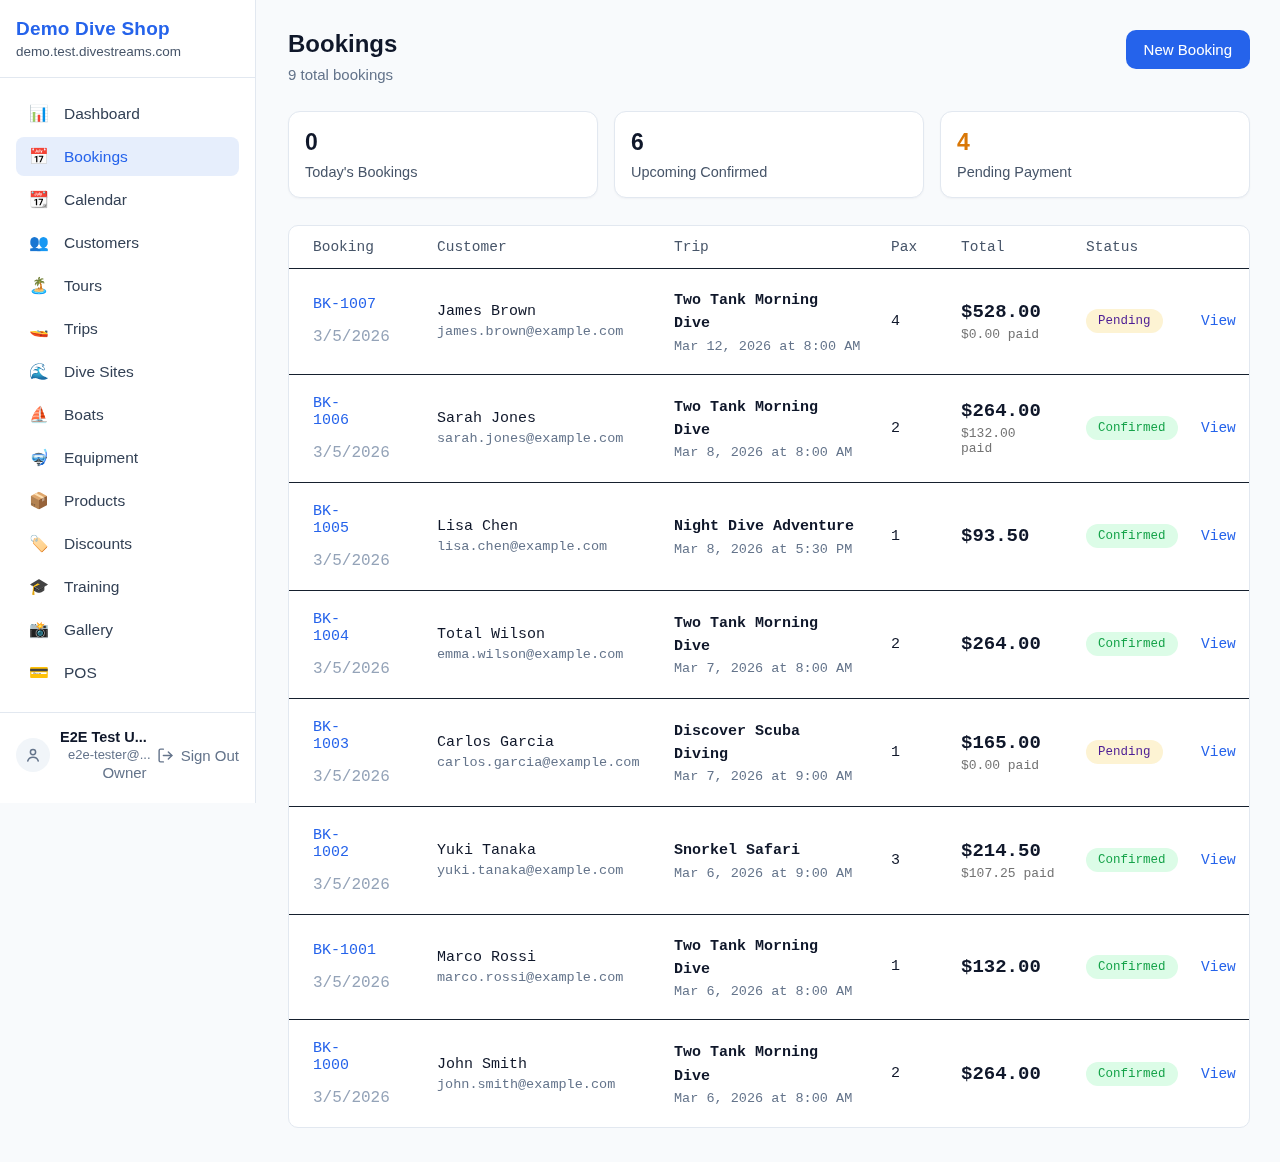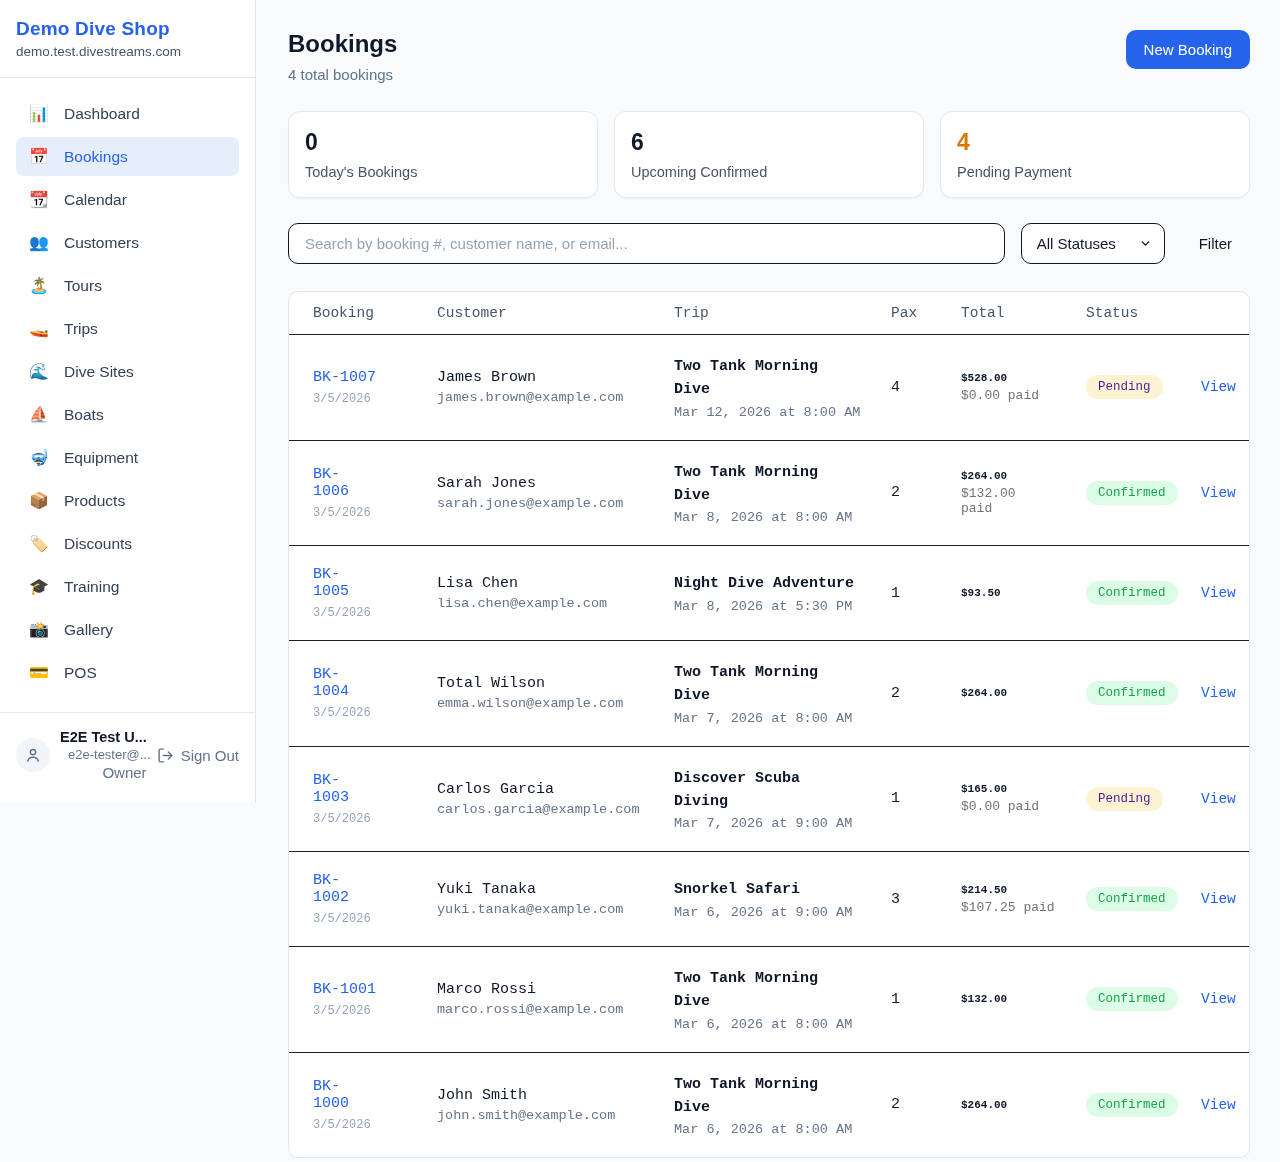--- a/index.html
+++ b/index.html
@@ -86,27 +86,27 @@
     text-align:left; font-size:14.5px; font-weight:500; color:#475569;
     padding:13px 12px; border-bottom:1px solid #16202e;
   }
   th:first-child, td:first-child { padding-left:24px; }
   col.c-booking { width:136px; } col.c-customer { width:237px; }
   col.c-trip { width:217px; } col.c-pax { width:70px; }
   col.c-total { width:125px; } col.c-status { width:115px; } col.c-view { width:60px; }
   td { padding:20px 12px; vertical-align:middle; }
   tbody tr + tr td { border-top:1px solid #16202e; }
   .bk-id { color:#2563eb; font-size:15px; font-weight:500; white-space:pre-line; cursor:pointer; }
-  .bk-date { font-size:12px; color:#94a3b8; margin-top:6px; }
+  .bk-date { font-size:16px; color:#94a3b8; margin-top:15px; }
   .cust-name { font-size:15px; color:#0f172a; }
   .cust-email { font-size:13.5px; color:#64748b; margin-top:4px; }
   .trip-name { font-size:15px; font-weight:700; color:#0f172a; white-space:pre-line; line-height:1.55; }
   .trip-time { font-size:13.5px; color:#64748b; margin-top:3px; }
   .pax { font-size:15px; color:#0f172a; }
-  .total { font-size:11px; font-weight:700; color:#0f172a; }
+  .total { font-size:19px; font-weight:700; color:#0f172a; }
   .paid { font-size:13px; color:#737373; margin-top:4px; white-space:pre-line; }
   .badge {
     display:inline-block; font-size:12.5px; padding:5px 12px; border-radius:999px;
   }
   .badge.pending { color:#4c1d95; background:#fdf3d3; }
   .badge.confirmed { color:#16a34a; background:#dcfce7; }
   .view-link { color:#2563eb; font-size:14.5px; cursor:pointer; }
   svg { display:block; }
 </style>
 </head>
@@ -195,50 +195,40 @@
       </svg>
       <span>Sign Out</span>
     </button>
   </div>
 </aside>
 
 <main class="main">
   <div class="page-header">
     <div>
       <h1 class="page-title">Bookings</h1>
-      <div class="page-subtitle">4 total bookings</div>
+      <div class="page-subtitle">9 total bookings</div>
     </div>
     <button class="btn-primary">New Booking</button>
   </div>
 
   <div class="stats" id="stats">
       <div class="stat-card">
         <div class="stat-value">0</div>
         <div class="stat-label">Today's Bookings</div>
       </div>
       <div class="stat-card">
         <div class="stat-value">6</div>
         <div class="stat-label">Upcoming Confirmed</div>
       </div>
       <div class="stat-card">
         <div class="stat-value" style="color: rgb(217, 119, 6);">4</div>
         <div class="stat-label">Pending Payment</div>
       </div>
     </div>
 
-  <div class="filter-row">
-    <input class="search-input" type="text" placeholder="Search by booking #, customer name, or email..." style="">
-    <div class="status-select">
-      <span>All Statuses</span>
-      <svg width="13" height="13" viewBox="0 0 24 24" fill="none" stroke="#0f172a" stroke-width="2.5" stroke-linecap="round" stroke-linejoin="round">
-        <polyline points="6 9 12 15 18 9"></polyline>
-      </svg>
-    </div>
-    <button class="filter-btn">Filter</button>
-  </div>
 
   <div class="table-card">
     <table>
       <colgroup>
         <col class="c-booking">
           <col class="c-customer">
           <col class="c-trip">
         <col class="c-pax">
           <col class="c-total">
           <col class="c-status">

